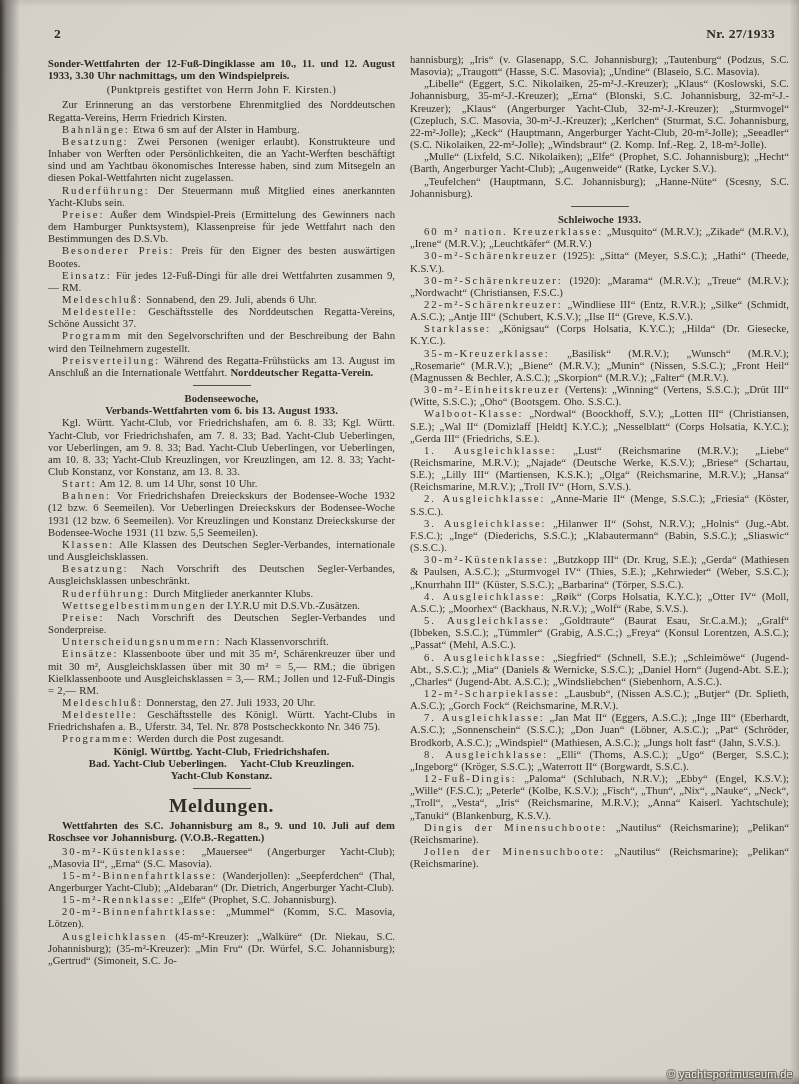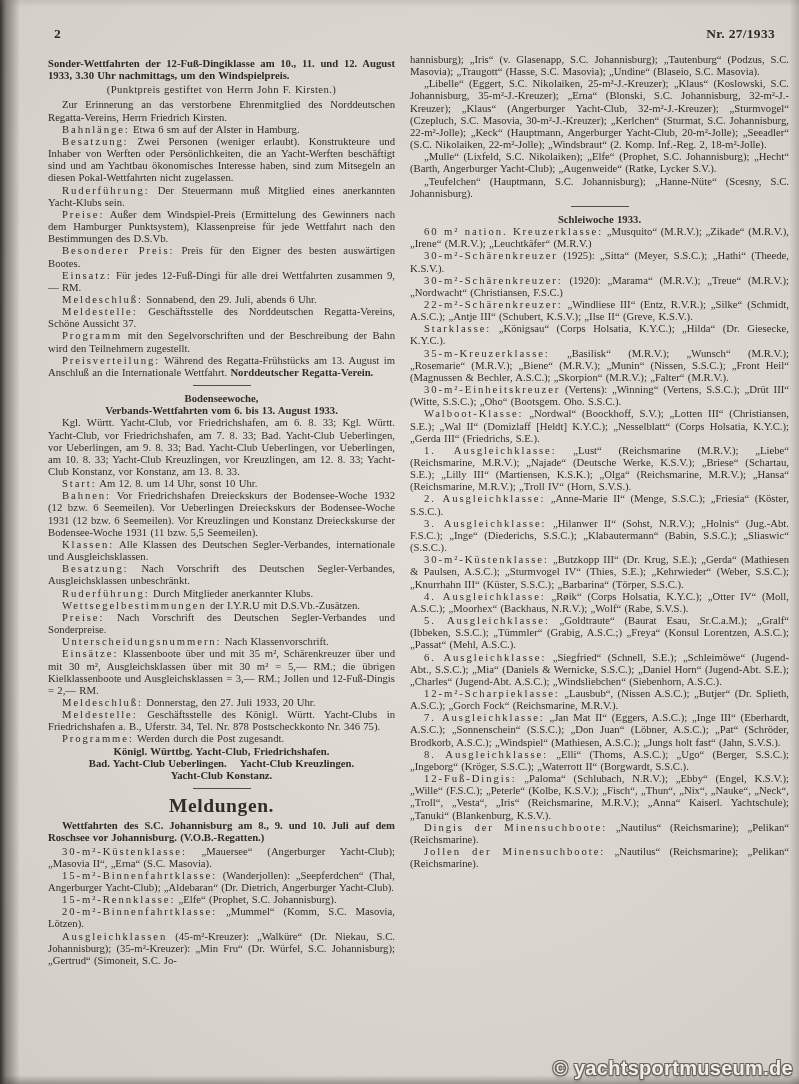--- a/index.html
+++ b/index.html
@@ -44,21 +44,21 @@
   .h-bold-indent { font-weight:bold; text-indent:14px; margin:2px 0 1px; }
   .center   { text-align:center; text-indent:0; margin:1px 0 3px; letter-spacing:.4px; }
   .h-center { font-weight:bold; text-align:center; text-indent:0; margin:0; }
   .h-large  { text-align:center; text-indent:0; font-size:19.5px; font-weight:bold;
               letter-spacing:.6px; margin:11px 0 7px; }
   .rule { width:58px; border-top:1.5px solid #4d473f; margin:7px auto 6px; }
 
   .watermark {
     position:absolute; right:6px; bottom:4px; z-index:6;
     font-family:"Liberation Sans","DejaVu Sans",sans-serif;
-    font-weight:bold; font-size:20px; letter-spacing:.3px; color:#f1eee8;
+    font-weight:normal; font-size:11px; letter-spacing:.3px; color:#f1eee8;
     text-shadow:-1px -1px 0 #6b645a, 1px -1px 0 #6b645a, -1px 1px 0 #6b645a,
                  1px 1px 0 #6b645a, 0 2px 3px rgba(60,55,48,.55);
     margin-left:7px;
   }
 </style>
 </head>
 <body>
 
 <div class="page" style="background: rgb(226, 222, 214); color: rgb(42, 36, 28);">
   <div class="gutter"></div>

